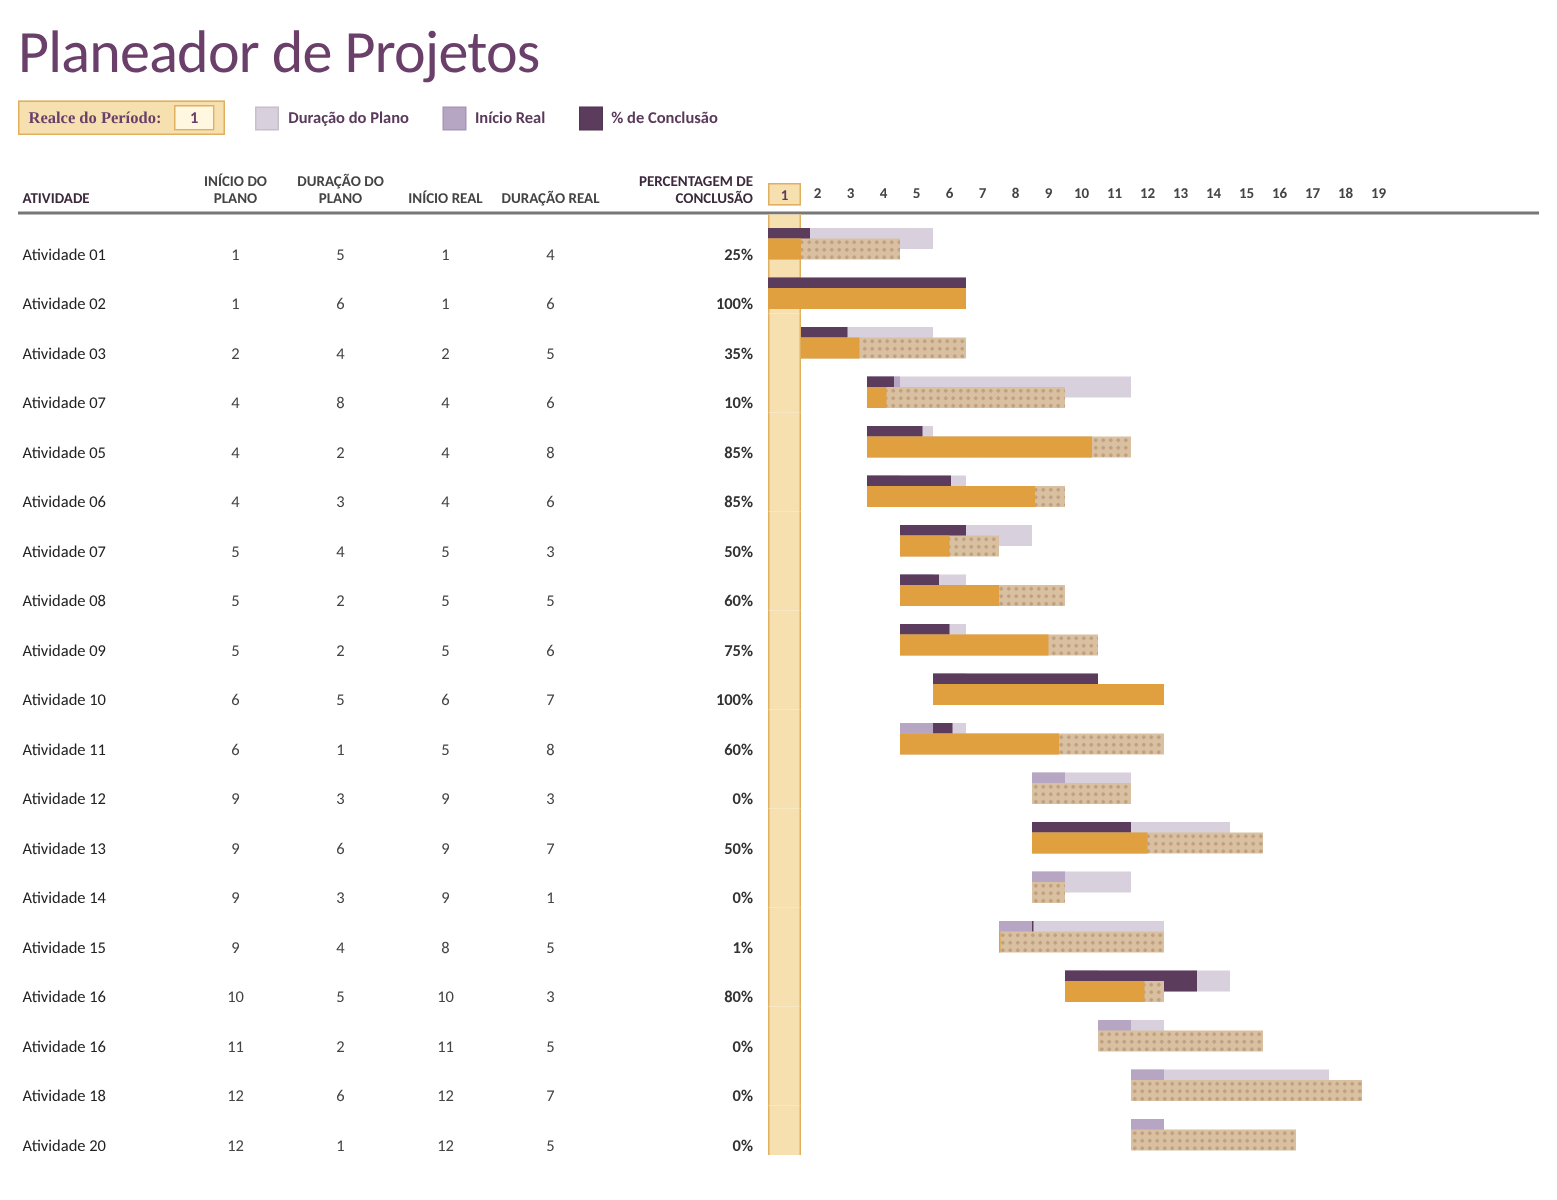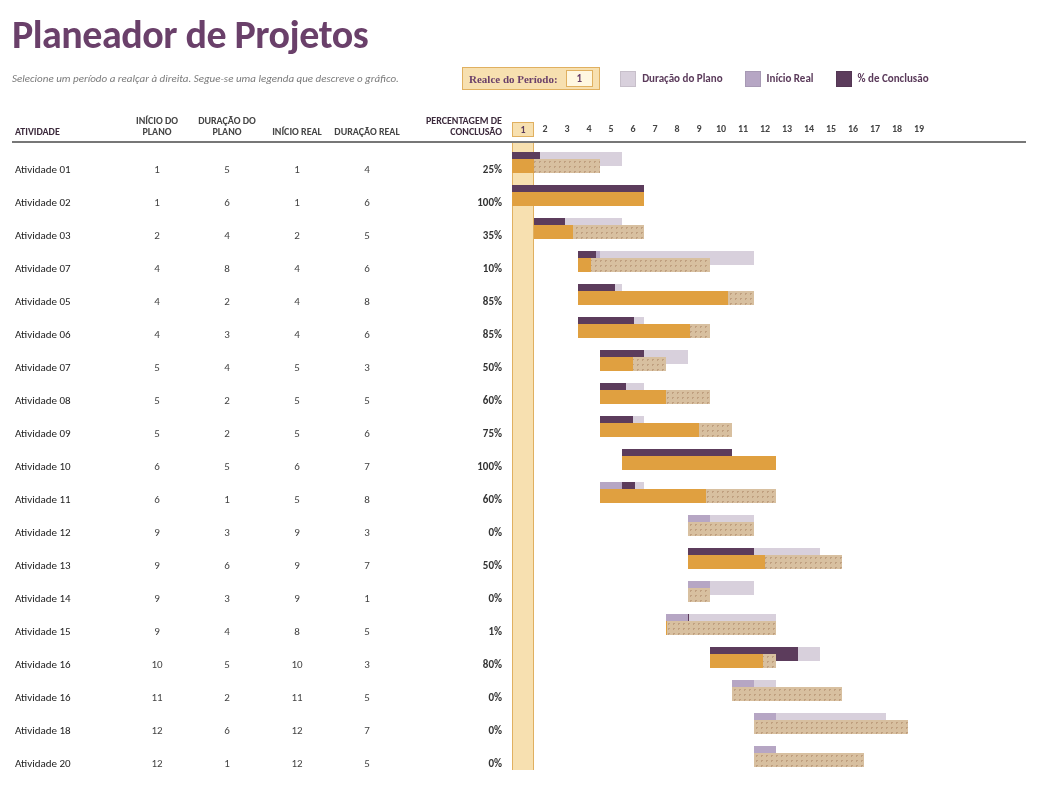--- a/index.html
+++ b/index.html
@@ -7,21 +7,21 @@
     font-family: "Segoe UI", Calibri, Arial, sans-serif;
     background:#ffffff;
     color:#333;
     width:1038px;
     height:800px;
     overflow:hidden;
     padding:10px 12px;
   }
   h1 {
     font-size:40px;
-    font-weight:700;
+    font-weight:400;
     color:#6a406a;
     letter-spacing:-0.5px;
   }
   .subrow {
     display:flex;
     align-items:center;
     margin-top:8px;
     margin-bottom:10px;
     font-size:11px;
   }
@@ -137,21 +137,20 @@
   .bar.actual-fill{ background:#e0a040; top:16px; height:14px;}
   .bar.done   { background:#5c3c5c; top:9px; }
   .bar.start  { background:#b6a6c4; top:9px; }
 </style>
 </head>
 <body>
 
 <h1>Planeador de Projetos</h1>
 
 <div class="subrow">
-  <div class="instruction">Selecione um período a realçar à direita.  Segue-se uma legenda que descreve o gráfico.</div>
   <div class="highlight-box">
     <span class="lbl">Realce do Período:</span>
     <span class="val">1</span>
   </div>
   <div class="legend">
     <div class="legend-item">
       <span class="sw plan"></span>
       <span>Duração do Plano</span>
     </div>
     <div class="legend-item">

